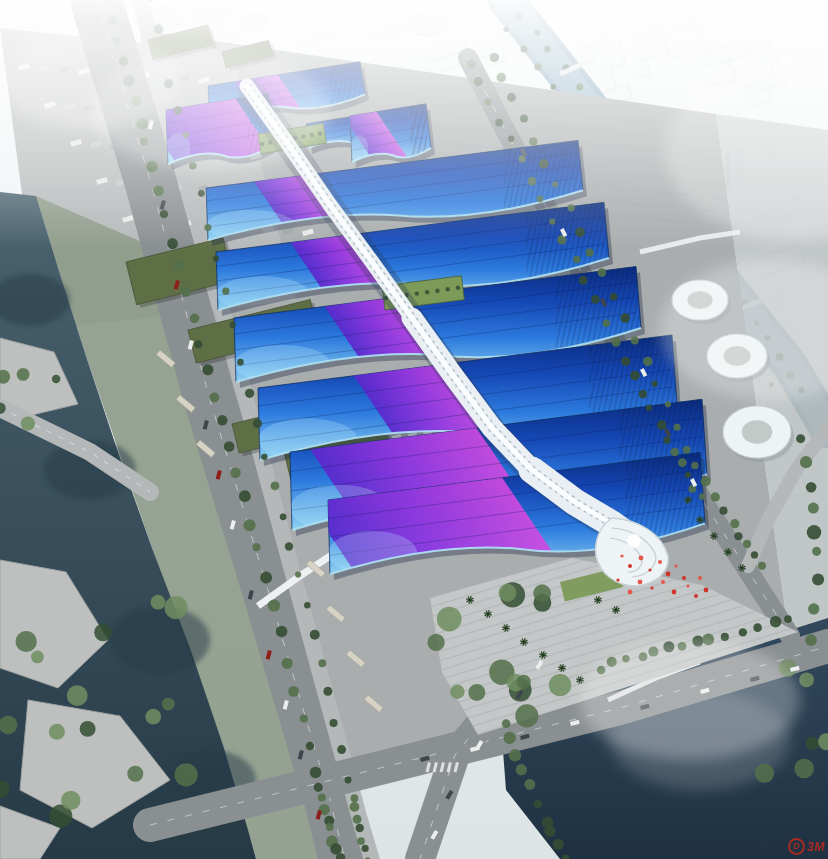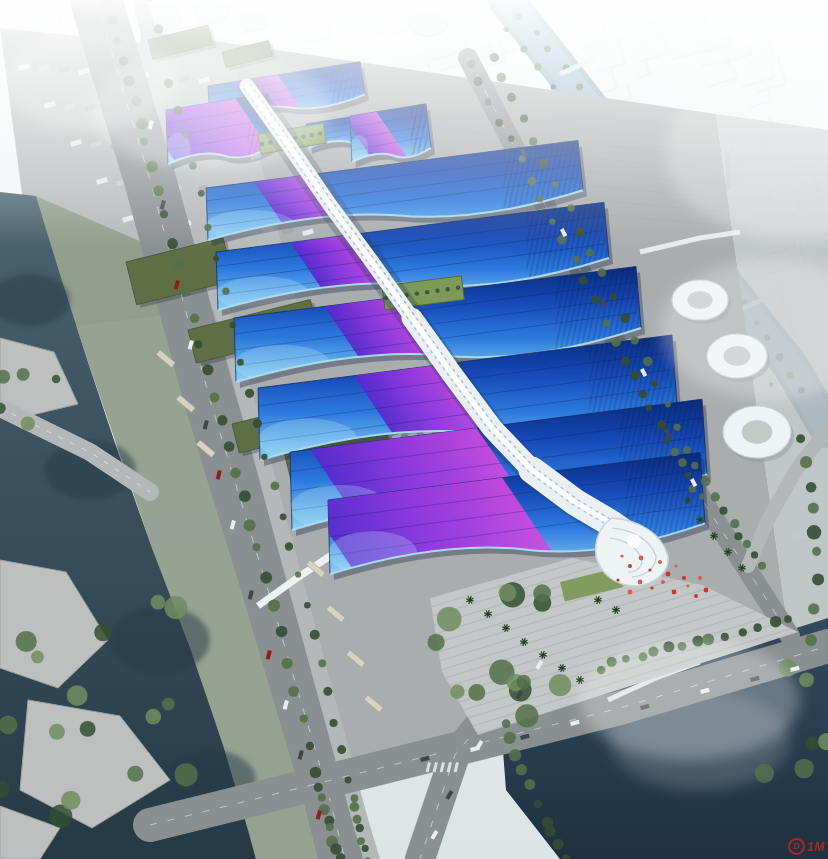--- a/index.html
+++ b/index.html
@@ -1256,15 +1256,15 @@
         <ellipse cx="795" cy="150" rx="130" ry="90" fill="#ffffff" opacity="0.28" filter="url(#fBlur)"></ellipse>
         <ellipse cx="770" cy="330" rx="110" ry="70" fill="#ffffff" opacity="0.28" filter="url(#fBlur)"></ellipse>
         <ellipse cx="210" cy="110" rx="120" ry="60" fill="#ffffff" opacity="0.28" filter="url(#fBlur)"></ellipse>
         <ellipse cx="690" cy="700" rx="110" ry="60" fill="#ffffff" opacity="0.28" filter="url(#fBlur)"></ellipse>
         <ellipse cx="90" cy="80" rx="90" ry="50" fill="#ffffff" opacity="0.28" filter="url(#fBlur)"></ellipse>
       </g>
   </svg>
 
   <div class="watermark">
     <span class="wm-d">D</span>
-    <span>1M</span>
+    <span>3M</span>
   </div>
 </div>
 
 </body></html>

